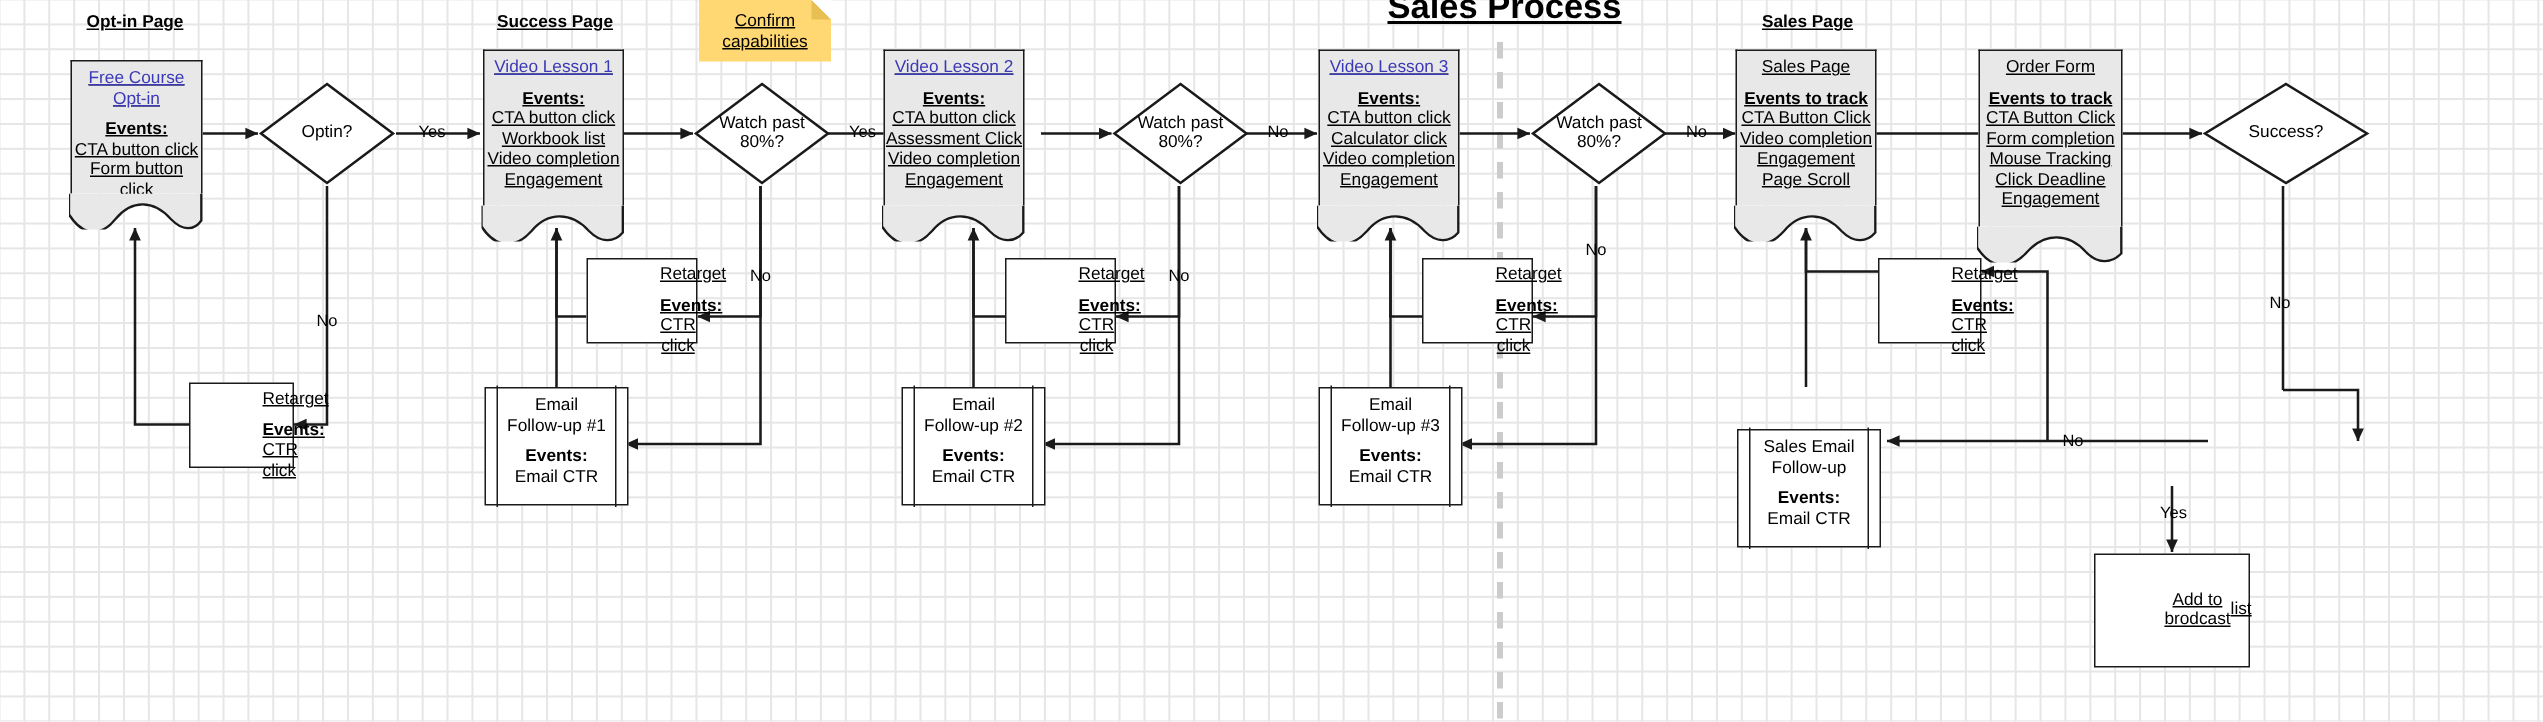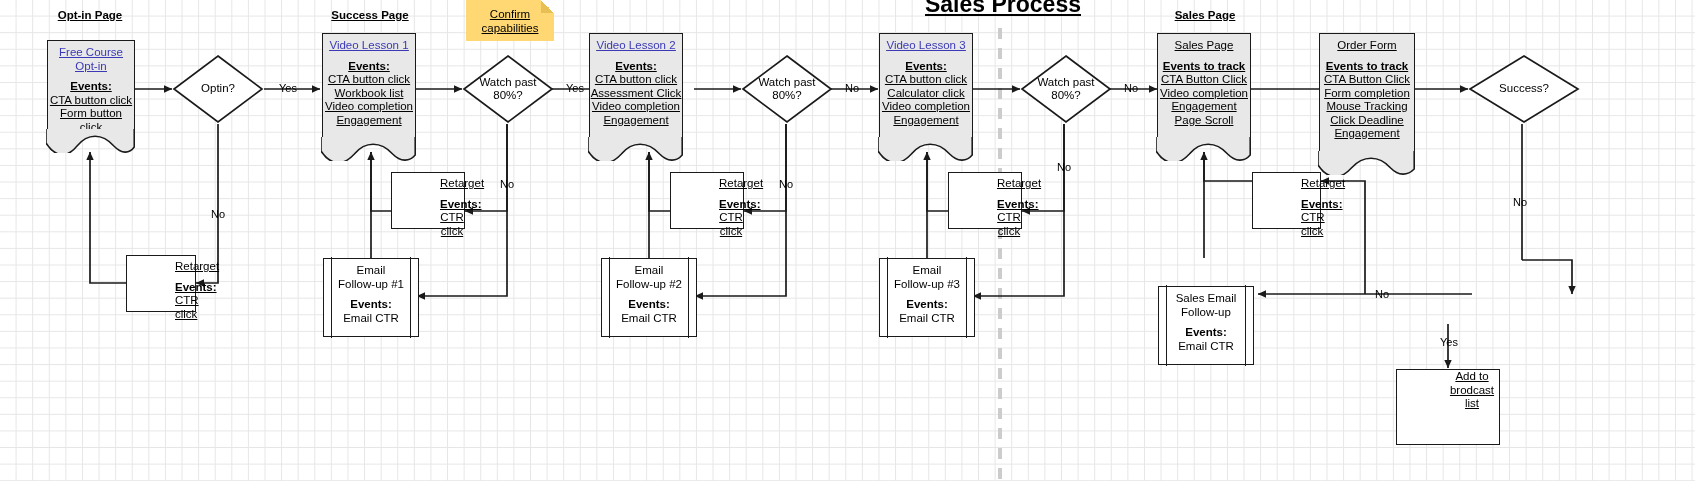--- a/index.html
+++ b/index.html
@@ -351,21 +351,21 @@
   <div class="diamond" style="left:1468px;top:54px;width:112px;height:70px;">
     <svg width="112" height="70" viewBox="0 0 112 70">
         <polygon points="56,2 110,35 56,68 2,35" fill="#ffffff" stroke="#1a1a1a" stroke-width="1.7"></polygon>
       </svg>
     <div class="dtxt">
         <span>Success?</span>
       </div>
   </div>
 
 
-  <div class="rectnode node" style="left:1396px;top:369px;width:104px;height:76px;display:flex;flex-direction:column;align-items:center;">
+  <div class="rectnode node" style="left:1396px;top:369px;width:104px;height:76px;display:flex;align-items:center;justify-content:center;">
     <span class="evrow">Add to brodcast</span>
     <span class="evrow">list</span>
   </div>
 
   <div class="elabel" style="left:276px;top:82px;width:24px;">Yes</div>
   <div class="elabel" style="left:206px;top:208px;width:24px;">No</div>
   <div class="elabel" style="left:562px;top:82px;width:26px;">Yes</div>
   <div class="elabel" style="left:495px;top:178px;width:24px;">No</div>
   <div class="elabel" style="left:840px;top:82px;width:24px;">No</div>
   <div class="elabel" style="left:774px;top:178px;width:24px;">No</div>

